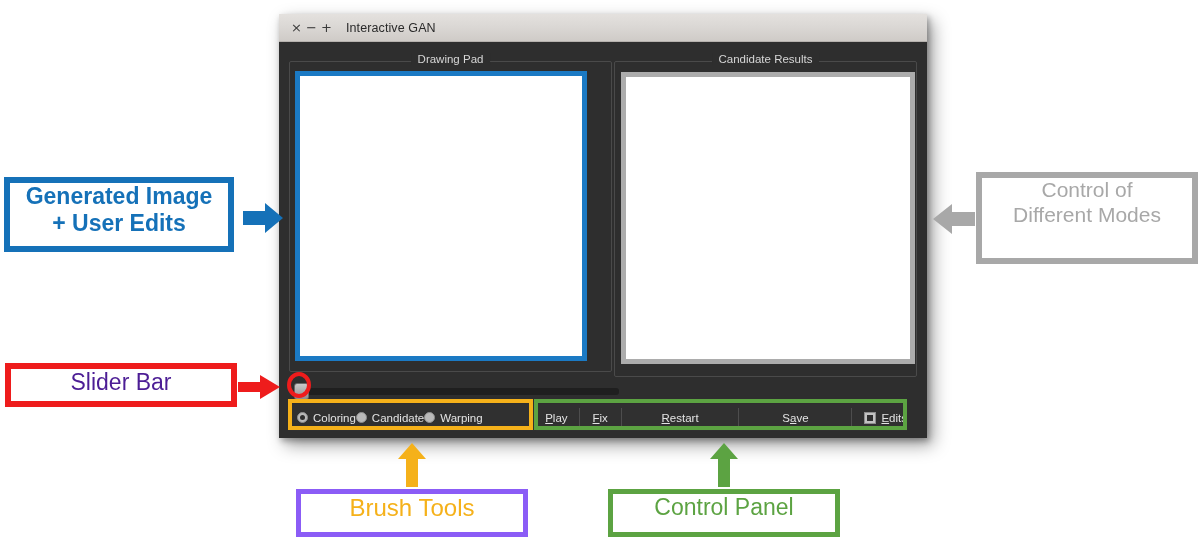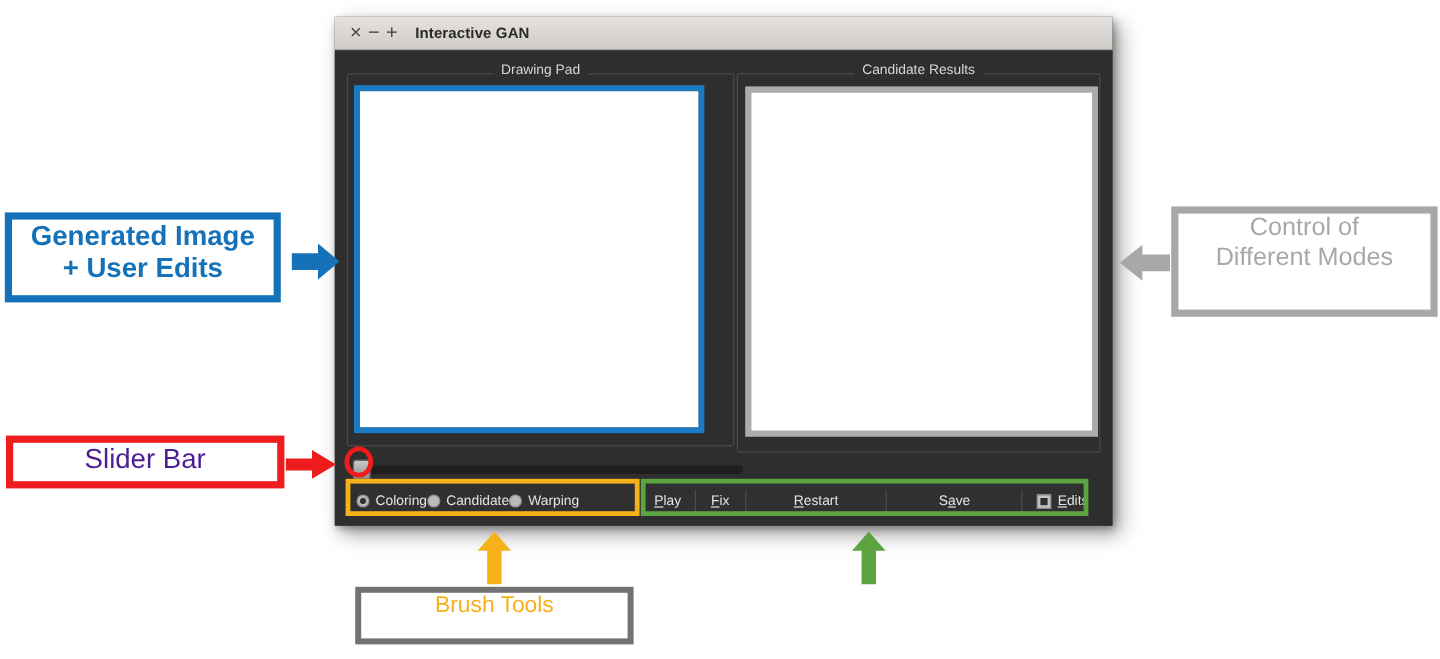--- a/index.html
+++ b/index.html
@@ -35,21 +35,21 @@
     width: 15px; height: 20px;
     display: flex; align-items: center; justify-content: center;
     font-size: 13px; color: #3b3b3b;
     font-family: "DejaVu Sans", sans-serif;
     line-height: 1;
   }
   #win-btn-close { margin-left: 10px; }
   #window-title {
     margin-left: 12px;
     font-size: 12.5px;
-    font-weight: bold;
+    font-weight: normal;
     color: #2a2a2a;
     letter-spacing: 0.1px;
   }
   #window-body {
     position: absolute;
     left: 0; top: 28px;
     width: 648px; height: 396px;
     background: #2e2e2e;
     text-decoration: underline;
   }
@@ -207,23 +207,23 @@
   #anno-slider-bar {
     left: 5px; top: 363px;
     width: 232px; height: 44px;
     border: 6px solid #ee1c1c;
     color: #4c1d95;
     font-size: 23px;
   }
   #anno-brush-tools {
     left: 296px; top: 489px;
     width: 232px; height: 48px;
-    border: 5px solid #737373;
+    border: 5px solid #8b5cf6;
     color: #f5b11a;
-    font-size: 19px;
+    font-size: 24px;
   }
   #anno-control-panel {
     left: 608px; top: 489px;
     width: 232px; height: 48px;
     border: 5px solid #5ca342;
     color: #5ca342;
     font-size: 23px;
   }
 
   
@@ -368,14 +368,17 @@
   </div>
 
   <div class="anno-box" id="anno-slider-bar">
     <span class="anno-text">Slider Bar</span>
   </div>
 
   <div class="anno-box" id="anno-brush-tools">
     <span class="anno-text">Brush Tools</span>
   </div>
 
+  <div class="anno-box" id="anno-control-panel">
+    <span class="anno-text">Control Panel</span>
+  </div>
 
 </div>
 
 </body></html>

